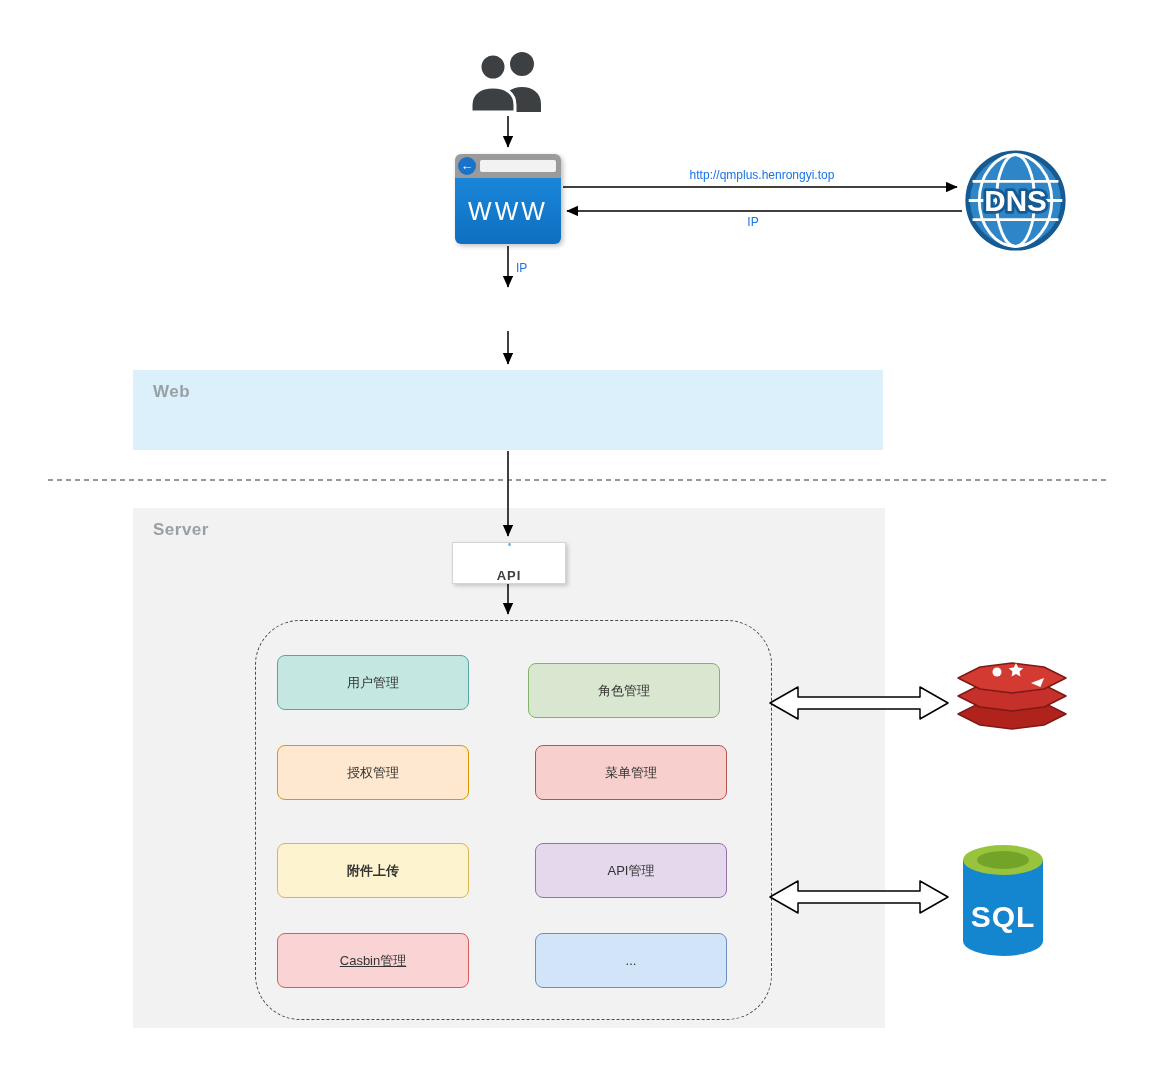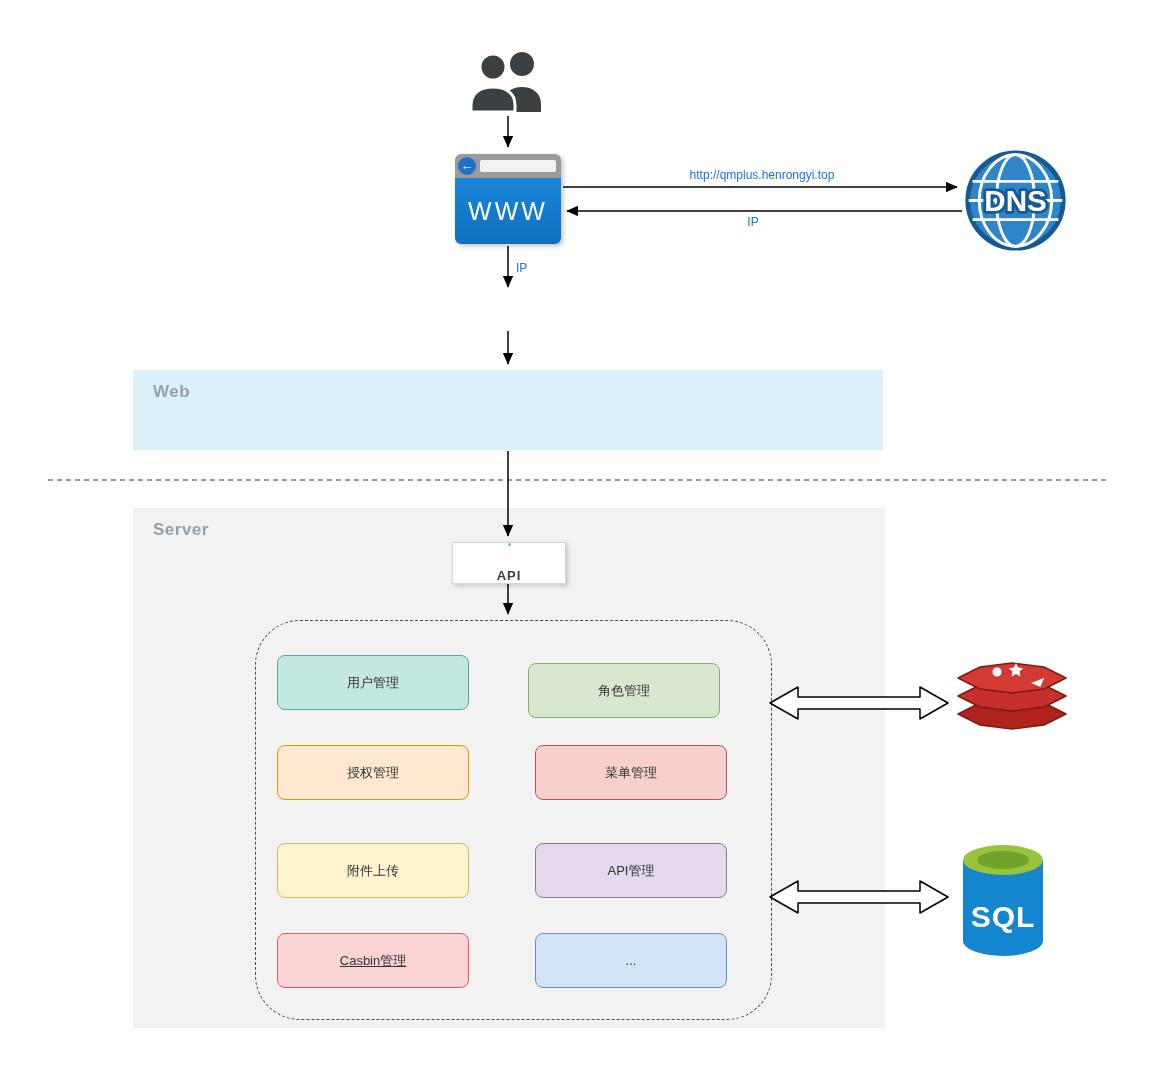--- a/index.html
+++ b/index.html
@@ -78,21 +78,21 @@
     </div>
   <div class="module" style="left: 528px; top: 655px; background: rgb(217, 231, 208); border-color: rgb(130, 179, 102); margin-top: 8px;">
       <span>角色管理</span>
     </div>
   <div class="module" style="left: 277px; top: 745px; background: rgb(255, 232, 207); border-color: rgb(215, 155, 0);">
       <span>授权管理</span>
     </div>
   <div class="module" style="left: 535px; top: 745px; background: rgb(247, 207, 205); border-color: rgb(184, 84, 80);">
       <span>菜单管理</span>
     </div>
-  <div class="module" style="left: 277px; top: 843px; background: rgb(253, 243, 207); border-color: rgb(214, 182, 86);">
+  <div class="module" style="left: 277px; top: 843px; background: rgb(253, 243, 207); border-color: rgb(214, 182, 86); font-weight: bold;">
       <span>附件上传</span>
     </div>
   <div class="module" style="left: 535px; top: 843px; background: rgb(227, 216, 236); border-color: rgb(150, 115, 166);">
       <span>API管理</span>
     </div>
   <div class="module" style="left: 277px; top: 933px; background: rgb(250, 212, 212); border-color: rgb(215, 92, 92); text-decoration: underline;">
       <span>Casbin管理</span>
     </div>
   <div class="module" style="left: 535px; top: 933px; background: rgb(210, 229, 248); border-color: rgb(108, 142, 191);">
       <span>...</span>

